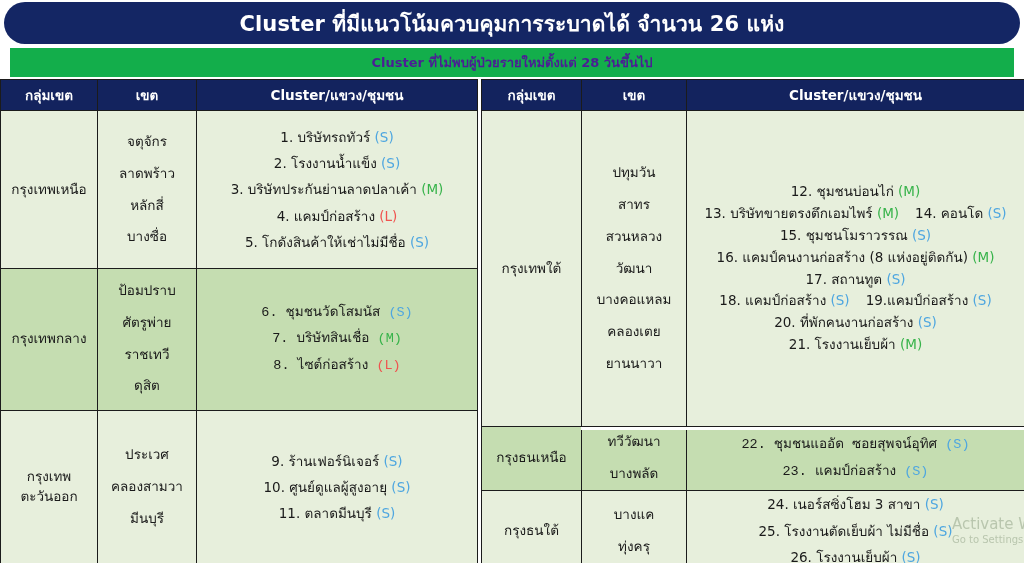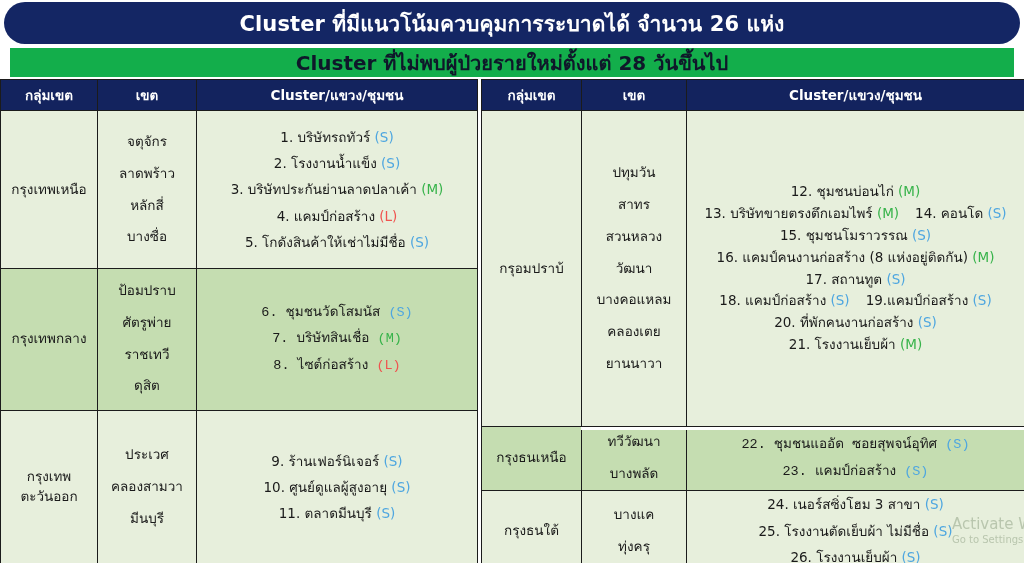--- a/index.html
+++ b/index.html
@@ -44,22 +44,22 @@
     left: 10px;
     top: 48px;
     width: 1004px;
     height: 29px;
     background: #13AE4B;
     display: flex;
     align-items: center;
     justify-content: center;
   }
   .subtitle-bar-text {
-    color: #0f172a;
-    font-size: 20px;
+    color: #4c1d95;
+    font-size: 13px;
     font-weight: bold;
     white-space: nowrap;
   }
 
   
   .table-wrap {
     position: absolute;
     top: 79px;
     box-sizing: border-box;
   }
@@ -242,21 +242,21 @@
     </colgroup>
     <thead>
       <tr>
         <th>กลุ่มเขต</th>
         <th>เขต</th>
         <th>Cluster/แขวง/ชุมชน</th>
       </tr>
     </thead>
     <tbody id="right-table-body">
         <tr style="height: 316px;">
-          <td class="group-col"><span>กรุอมปราบ้</span></td>
+          <td class="group-col"><span>กรุงเทพใต้</span></td>
           <td class="district-col">
             <span class="district-line">ปทุมวัน</span>
             <span class="district-line">สาทร</span>
             <span class="district-line">สวนหลวง</span>
             <span class="district-line">วัฒนา</span>
             <span class="district-line">บางคอแหลม</span>
             <span class="district-line">คลองเตย</span>
             <span class="district-line">ยานนาวา</span>
           </td>
           <td class="cluster-col tight">

